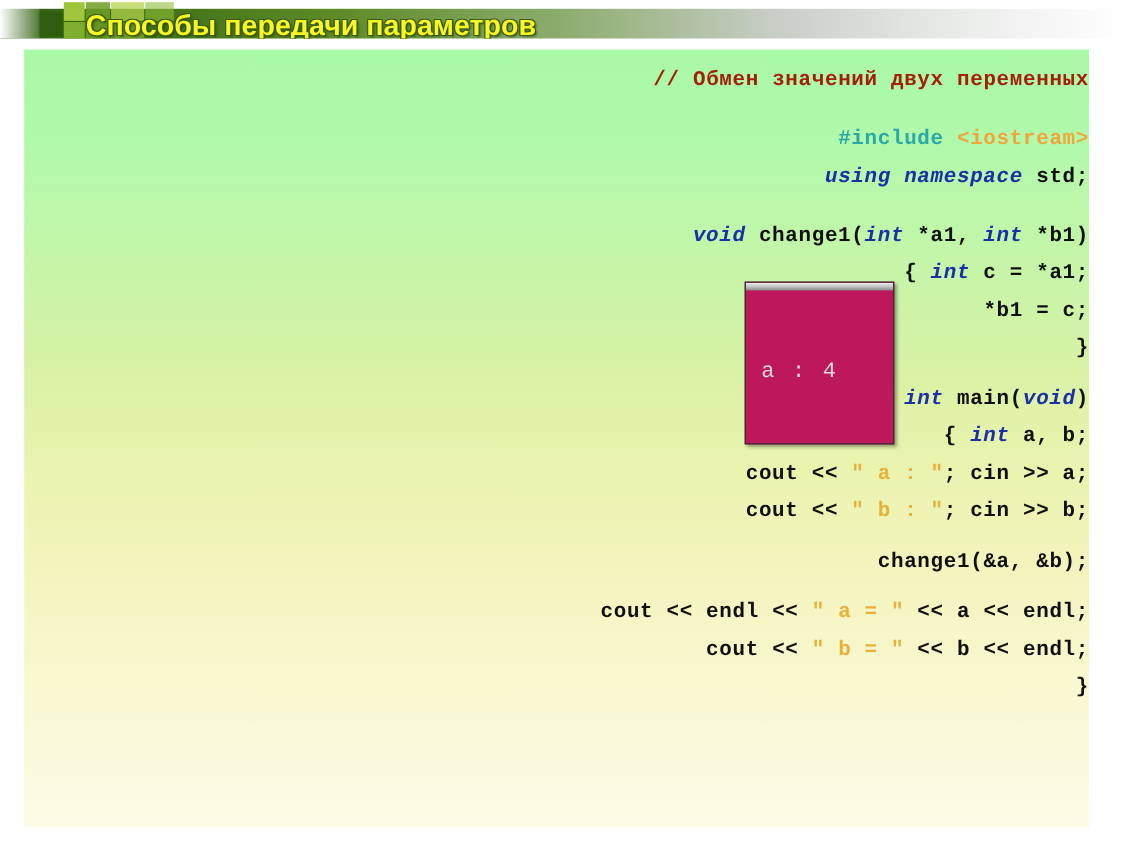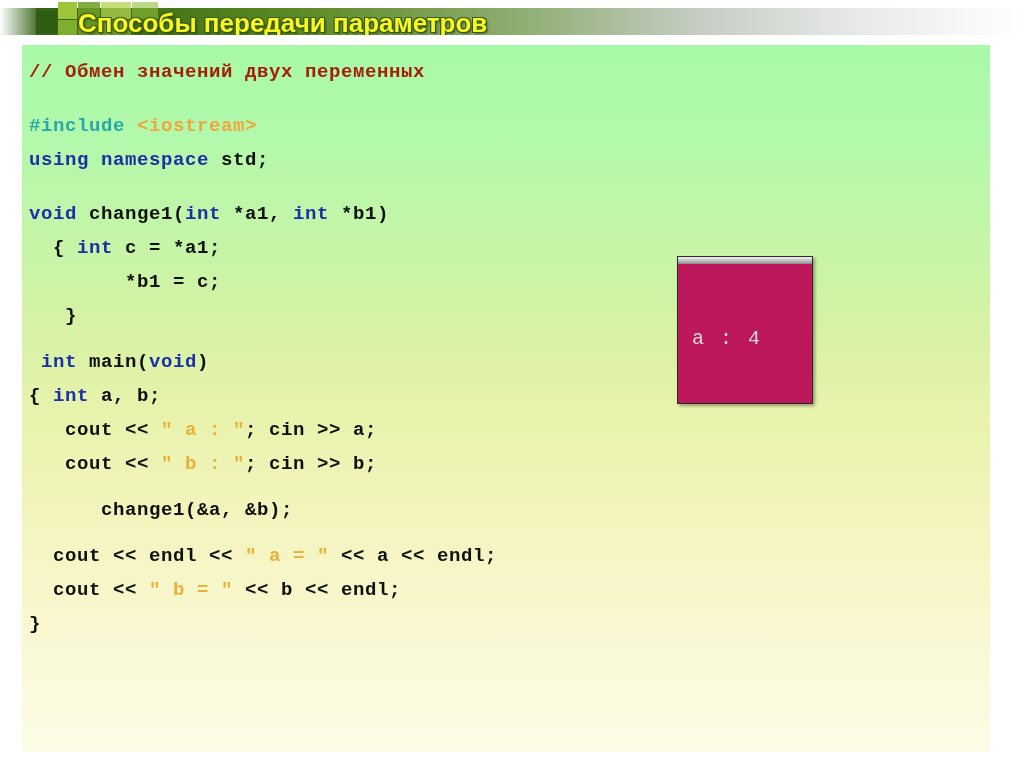--- a/index.html
+++ b/index.html
@@ -124,28 +124,29 @@
   .code-line {
     height: 34px;
     line-height: 34px;
     padding-left: 7px;
     white-space: pre;
     font-family: "Liberation Mono", "DejaVu Sans Mono", monospace;
     font-size: 19px;
     font-weight: bold;
     color: #101010;
     letter-spacing: 0.6px;
+    text-align: right;
   }
   .code-line.spacer { height: 20px; }
   .code-line.spacer-sm { height: 12px; }
 
   .tok-comment { color: #a51f08; }
   .tok-pre     { color: #2aa8a8; }
   .tok-header  { color: #f0a63c; }
-  .tok-kw      { color: #1b2fa8; }
+  .tok-kw      { color: #1b2fa8; font-style: italic; }
   .tok-str     { color: #e8b13a; }
   .tok-plain   { color: #101010; margin-top: 45px; }
 
   
   #console-window {
     position: absolute;
     left: 677px;
     top: 256px;
     width: 136px;
     height: 148px;

